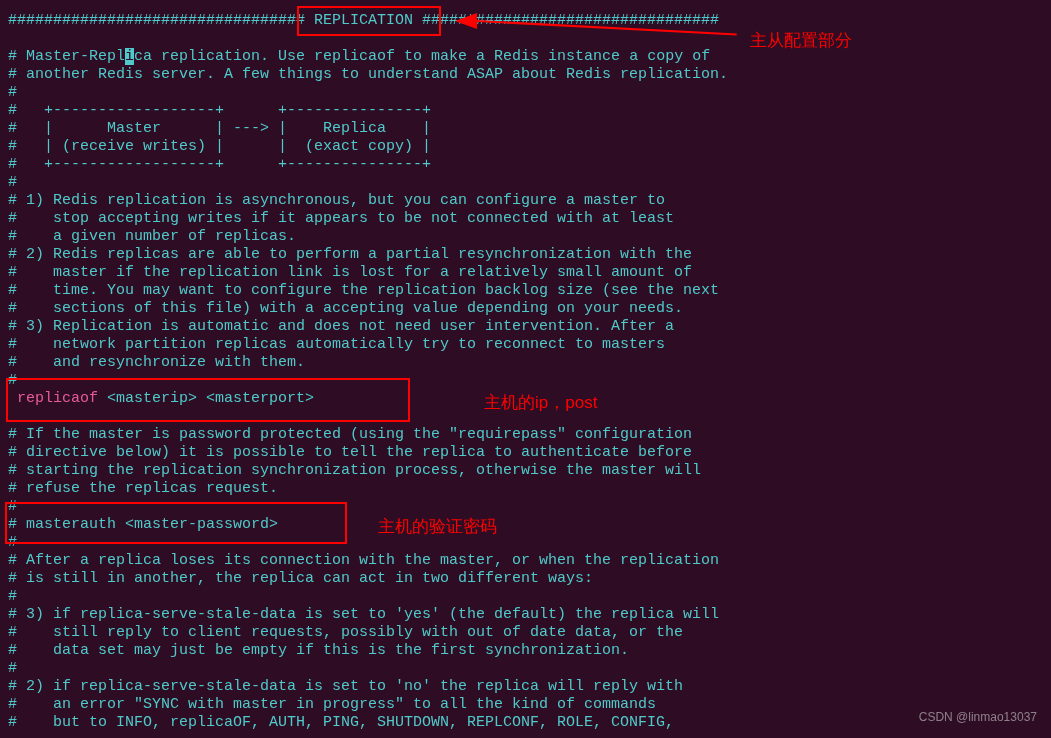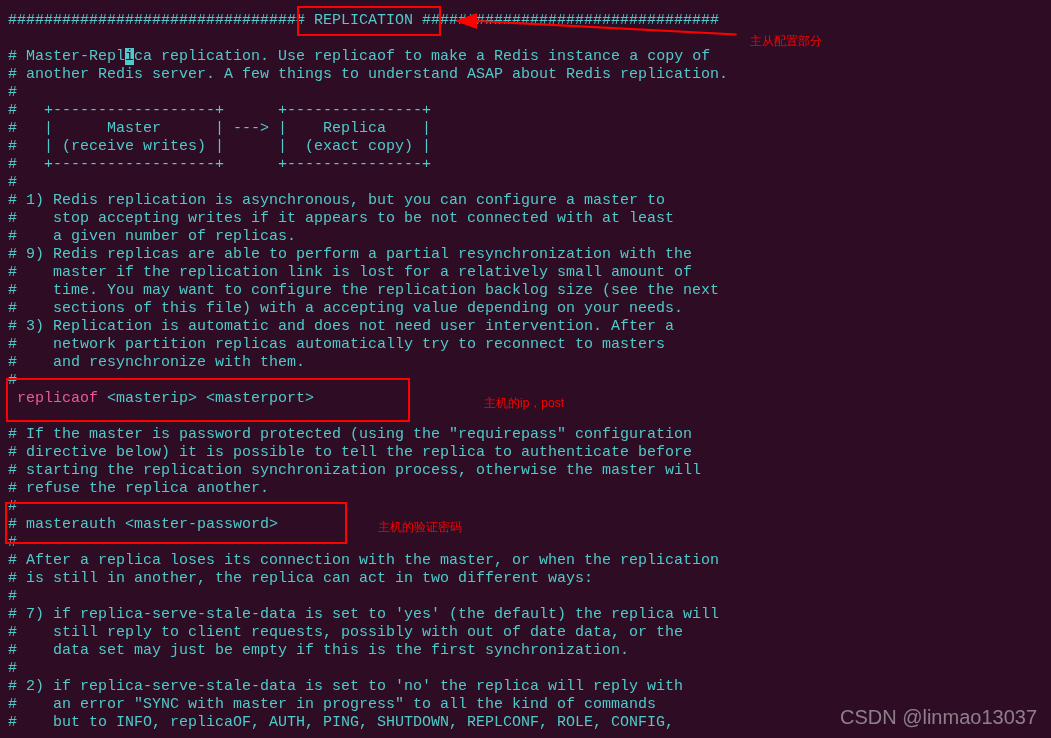--- a/index.html
+++ b/index.html
@@ -25,21 +25,21 @@
       margin-top: 32px;
     }
     .cursor-char {
       background: #4fc9c9;
       color: #2e0d24;
     }
     .annotation {
       position: absolute;
       color: #ff0000;
       font-family: "Microsoft YaHei", sans-serif;
-      font-size: 12px;
+      font-size: 17px;
       white-space: nowrap;
     }
     .red-box {
       position: absolute;
       border: 2px solid #ff0000;
       background: transparent;
     }
     .arrow-head {
       position: absolute;
       width: 0;
@@ -52,60 +52,60 @@
       position: absolute;
       height: 2px;
       background: #ff0000;
     }
     .watermark {
       position: absolute;
       bottom: 12px;
       right: 14px;
       color: rgba(220, 220, 220, 0.55);
       font-family: "Microsoft YaHei", sans-serif;
-      font-size: 20px;
+      font-size: 12px;
     }
   </style>
 </head>
 <body>
 
 <div class="code-area"><span>################################</span><span># REPLICATION #</span><span>################################</span>
 
 <span># Master-Repl</span><span class="cursor-char">i</span><span>ca replication. Use replicaof to make a Redis instance a copy of</span>
 <span># another Redis server. A few things to understand ASAP about Redis replication.</span>
 <span>#</span>
 <span>#   +------------------+      +---------------+</span>
 <span>#   |      Master      | ---&gt; |    Replica    |</span>
 <span>#   | (receive writes) |      |  (exact copy) |</span>
 <span>#   +------------------+      +---------------+</span>
 <span>#</span>
 <span># 1) Redis replication is asynchronous, but you can configure a master to</span>
 <span>#    stop accepting writes if it appears to be not connected with at least</span>
 <span>#    a given number of replicas.</span>
-<span># 9) Redis replicas are able to perform a partial resynchronization with the</span>
+<span># 2) Redis replicas are able to perform a partial resynchronization with the</span>
 <span>#    master if the replication link is lost for a relatively small amount of</span>
 <span>#    time. You may want to configure the replication backlog size (see the next</span>
 <span>#    sections of this file) with a accepting value depending on your needs.</span>
 <span># 3) Replication is automatic and does not need user intervention. After a</span>
 <span>#    network partition replicas automatically try to reconnect to masters</span>
 <span>#    and resynchronize with them.</span>
 <span>#</span>
  <span class="keyword">replicaof</span><span> &lt;masterip&gt; &lt;masterport&gt;</span>
 
 <span># If the master is password protected (using the "requirepass" configuration</span>
 <span># directive below) it is possible to tell the replica to authenticate before</span>
 <span># starting the replication synchronization process, otherwise the master will</span>
-<span># refuse the replica another.</span>
+<span># refuse the replicas request.</span>
 <span>#</span>
 <span># masterauth &lt;master-password&gt;</span>
 <span>#</span>
 <span># After a replica loses its connection with the master, or when the replication</span>
 <span># is still in another, the replica can act in two different ways:</span>
 <span>#</span>
-<span># 7) if replica-serve-stale-data is set to 'yes' (the default) the replica will</span>
+<span># 3) if replica-serve-stale-data is set to 'yes' (the default) the replica will</span>
 <span>#    still reply to client requests, possibly with out of date data, or the</span>
 <span>#    data set may just be empty if this is the first synchronization.</span>
 <span>#</span>
 <span># 2) if replica-serve-stale-data is set to 'no' the replica will reply with</span>
 <span>#    an error "SYNC with master in progress" to all the kind of commands</span>
 <span>#    but to INFO, replicaOF, AUTH, PING, SHUTDOWN, REPLCONF, ROLE, CONFIG,</span></div>
 
 <div class="red-box" style="left:297px; top:6px; width:140px; height:26px;"></div>
 <div class="red-box" style="left:6px; top:378px; width:400px; height:40px;"></div>
 <div class="red-box" style="left:5px; top:502px; width:338px; height:38px;"></div>

